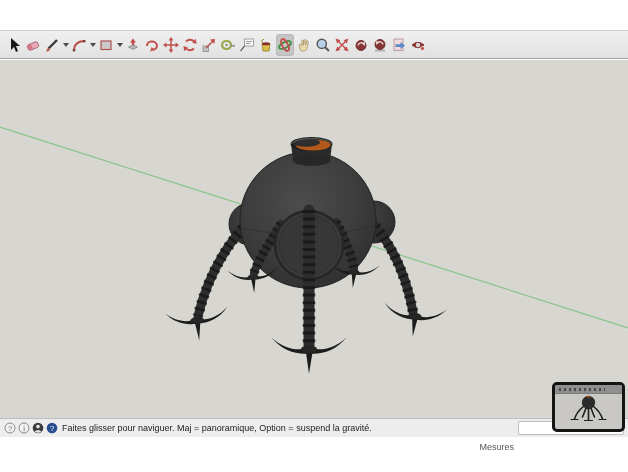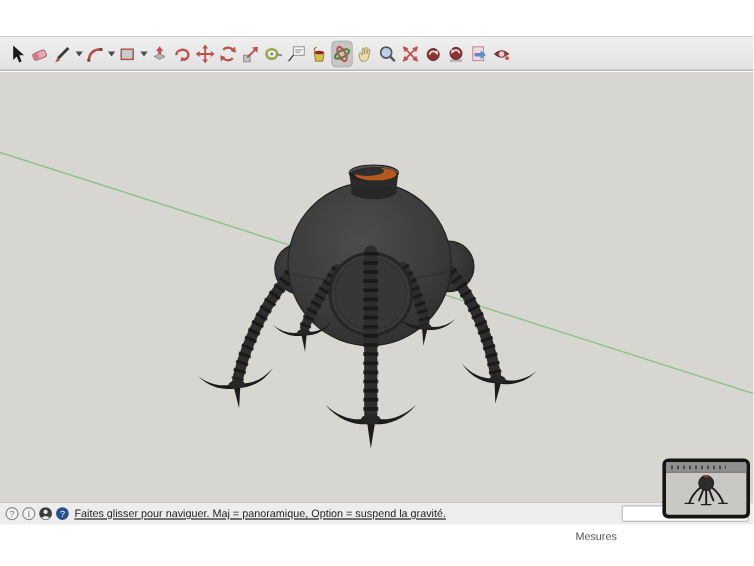--- a/index.html
+++ b/index.html
@@ -16,21 +16,21 @@
   .caret:after{content:"";width:0;height:0;border-left:3px solid transparent;
                border-right:3px solid transparent;border-top:4px solid #4a4a4a;}
   
   .viewport{position:absolute;left:0;top:60px;width:628px;height:358px;background:#d7d6d1;}
   .viewport svg{display:block;}
   
   .statusbar{position:absolute;left:0;top:418px;width:628px;height:19px;background:#ededed;
              border-top:1px solid #bdbdbd;box-sizing:border-box;display:flex;align-items:center;
              font-size:9px;color:#222;}
   .statusbar .sicons{display:flex;align-items:center;gap:2px;padding:0 4px 0 4px;}
-  .statusbar .msg{white-space:nowrap;text-decoration:underline;}
+  .statusbar .msg{white-space:nowrap;}
   .statusbar .spacer{flex:1;}
   .measure-label{color:#555;margin-right:4px;margin-top:38px;}
   .measure-input{width:100px;height:12px;border:1px solid #bcbcbc;border-radius:2px;background:#fff;
                  font-size:9px;padding:0 2px;margin-right:4px;}
   
   .thumb{position:absolute;left:552px;top:382px;width:67px;height:44px;background:#c9c8c5;
          border:3px solid #141414;border-radius:5px;z-index:20;overflow:hidden;}
   .thumb-titlebar{height:8px;background:#8f8f8f;border-bottom:1px solid #7a7a7a;
         background-image:repeating-linear-gradient(90deg,#4a4a4a 0 2px,transparent 2px 5px);
         background-size:46px 3px;background-position:4px 3px;background-repeat:no-repeat;}

